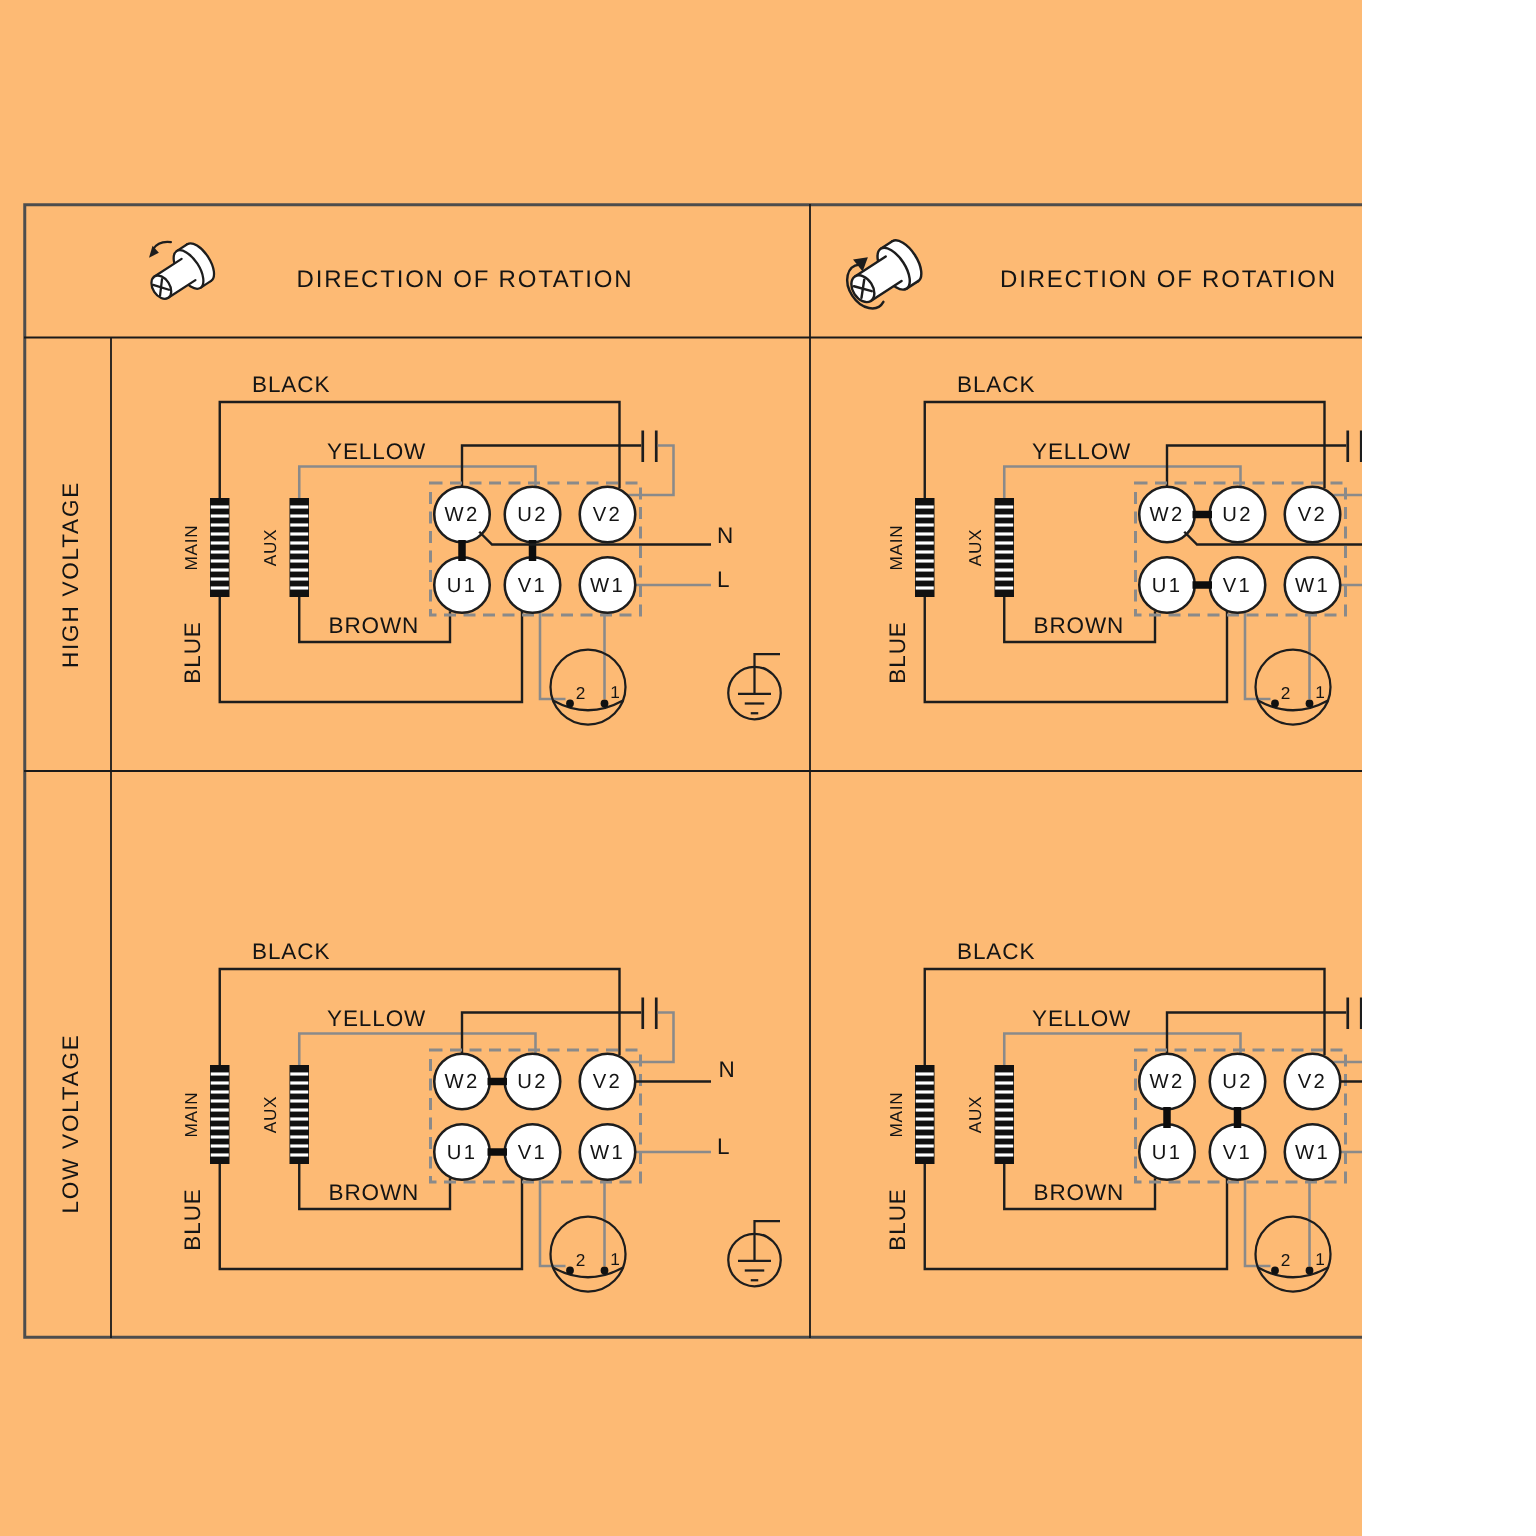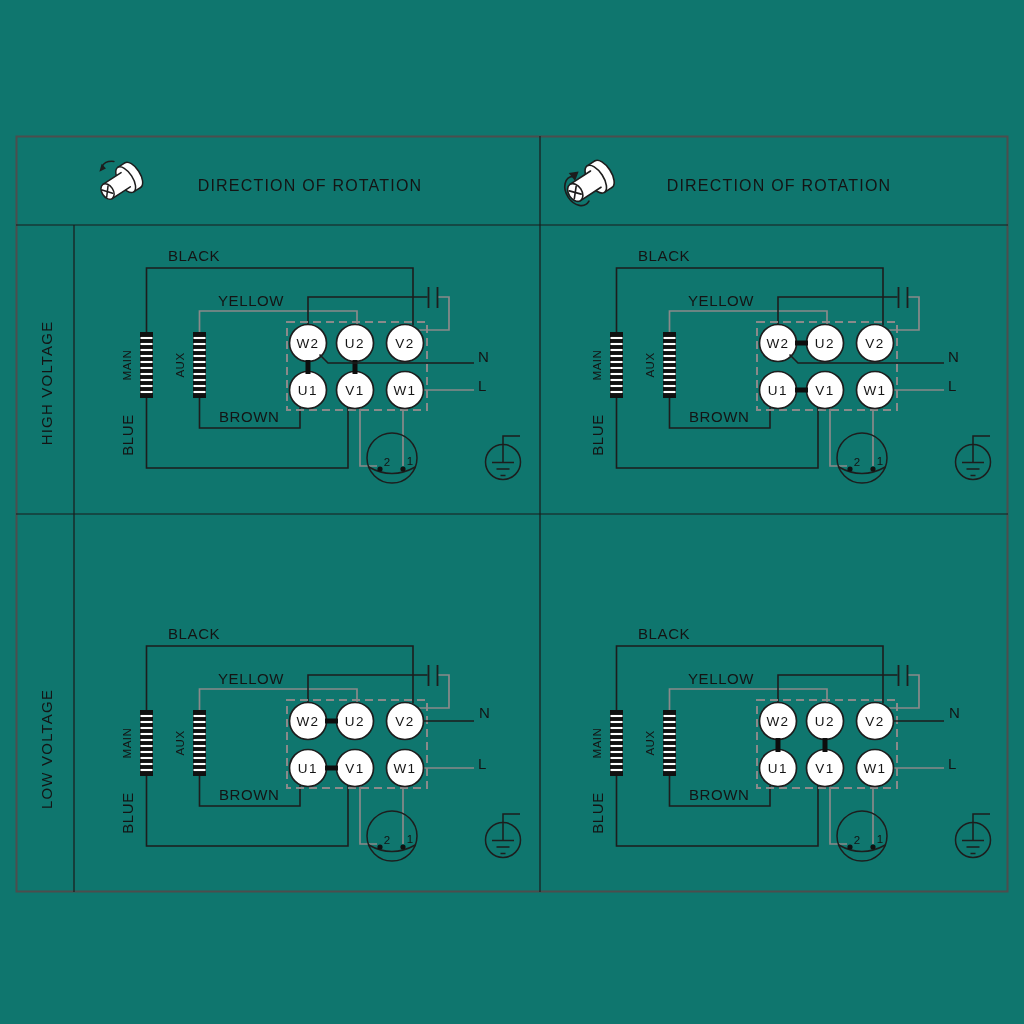--- a/index.html
+++ b/index.html
@@ -1,16 +1,16 @@
 <!DOCTYPE html>
 <html><head>
 <meta charset="utf-8">
 <style>
   html,body{margin:0;padding:0;background:#ffffff;}
-  #page{width:1024px;height:1024px;background:#0f766e;position:relative;overflow:hidden;}
+  #page{width:908px;height:1024px;background:#fdba74;position:relative;overflow:hidden;}
   .t{font-family:"Liberation Sans",sans-serif;fill:#141414;}
   .hdr{font-size:16px;letter-spacing:1.2px;text-anchor:middle;}
   .rowlbl{font-size:15px;letter-spacing:1.2px;text-anchor:middle;}
   .lbl{font-size:15px;letter-spacing:0.6px;}
   .lblv{font-size:15px;letter-spacing:0.6px;text-anchor:middle;}
   .lblsm{font-size:11.5px;letter-spacing:0.5px;text-anchor:middle;}
   .term{font-size:13.5px;letter-spacing:1.5px;text-anchor:middle;}
   .supply{font-size:15px;}
   .pin{font-size:11.5px;text-anchor:middle;}
   .wire{stroke:#1d1d1d;stroke-width:1.6;fill:none;}

